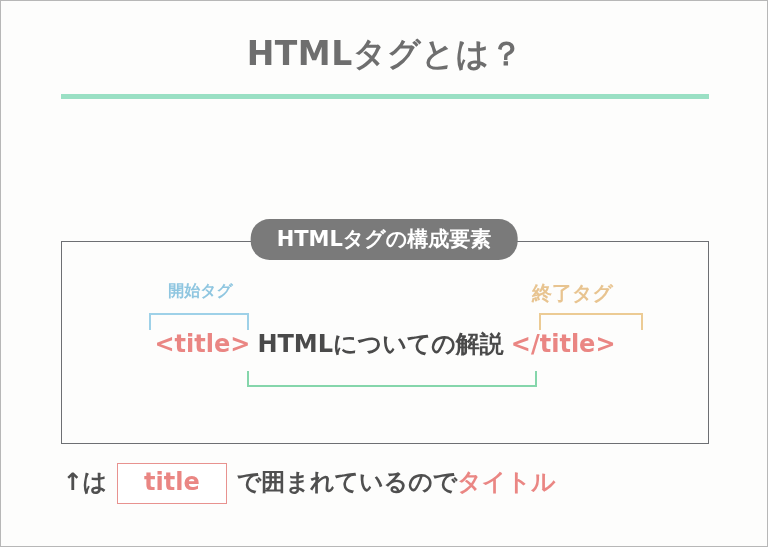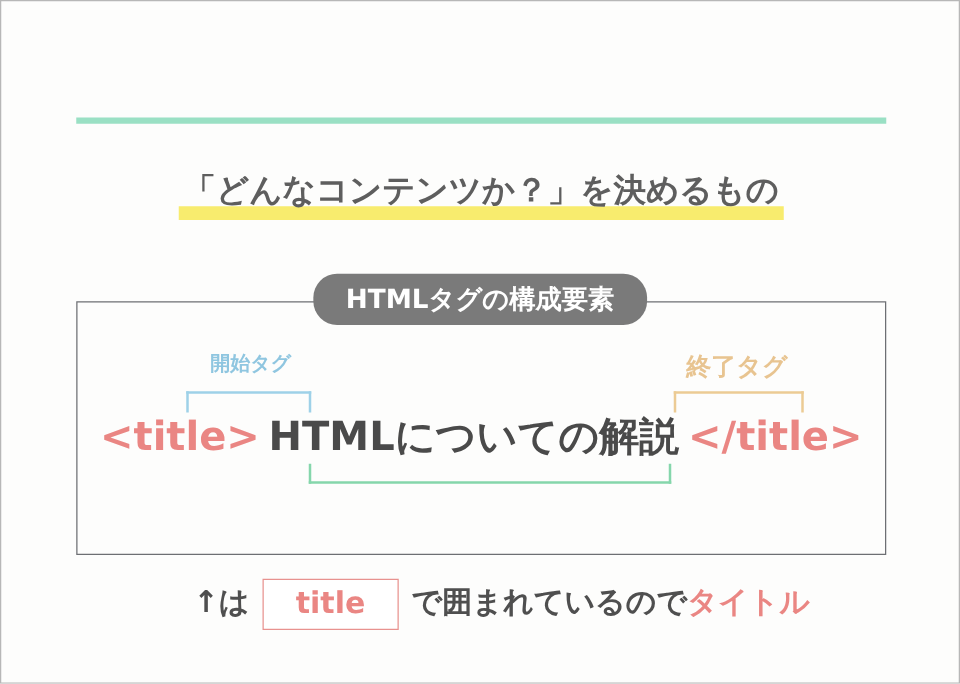--- a/index.html
+++ b/index.html
@@ -106,21 +106,21 @@
     z-index: 5;
   }
 
   
   .tag-row {
     position: absolute;
     left: 0;
     top: 330px;
     width: 768px;
     text-align: center;
-    font-size: 32px;
+    font-size: 24px;
     font-weight: bold;
     white-space: nowrap;
     line-height: 1.15;
   }
   .tag-open, .tag-close {
     color: #ea8683;
     font-family: "DejaVu Sans", "Liberation Sans", sans-serif;
   }
   .tag-content {
     color: #4a4a4a;
@@ -137,21 +137,20 @@
     font-size: 16px;
     font-weight: bold;
     color: #8fc6e0;
     line-height: 1.15;
   }
   .label-end {
     position: absolute;
     left: 531px;
     top: 281px;
     width: 115px;
-    text-align: center;
     font-size: 20px;
     font-weight: bold;
     color: #e8c490;
     line-height: 1.15;
   }
 
   
   .bracket-start {
     position: absolute;
     left: 148px;
@@ -195,27 +194,26 @@
     color: #85d6ab;
     line-height: 1.15;
   }
 
   
   .caption {
     position: absolute;
     left: 0;
     top: 462px;
     width: 616px;
-    text-align: right;
+    text-align: center;
     font-size: 24px;
     font-weight: bold;
     color: #4f4f4f;
     white-space: nowrap;
     line-height: 1.15;
-    margin-left: 31px;
   }
   .caption-arrow {
     color: #4f4f4f;
   }
   .caption-chip {
     display: inline-block;
     border: 1px solid #e8928f;
     background: #ffffff;
     color: #ea8683;
     padding: 5px 26px 6px 26px;
@@ -227,29 +225,24 @@
   }
   .caption-accent {
     color: #ea8683;
   }
 </style>
 </head>
 <body>
 
 <div id="slide">
 
+  <div class="title">HTMLタグとは？</div>
 
   <div class="title-rule"></div>
 
-  <div class="subtitle-wrap">
-    <span class="subtitle">
-      <span class="marker"></span>
-      <span class="sub-text">「どんなコンテンツか？」を決めるもの</span>
-    </span>
-  </div>
 
   <div class="diagram-box"></div>
 
   <div class="section-badge">HTMLタグの構成要素</div>
 
   <div class="label-start">開始タグ</div>
 
   <div class="label-end">終了タグ</div>
 
   <div class="bracket-start"></div>

